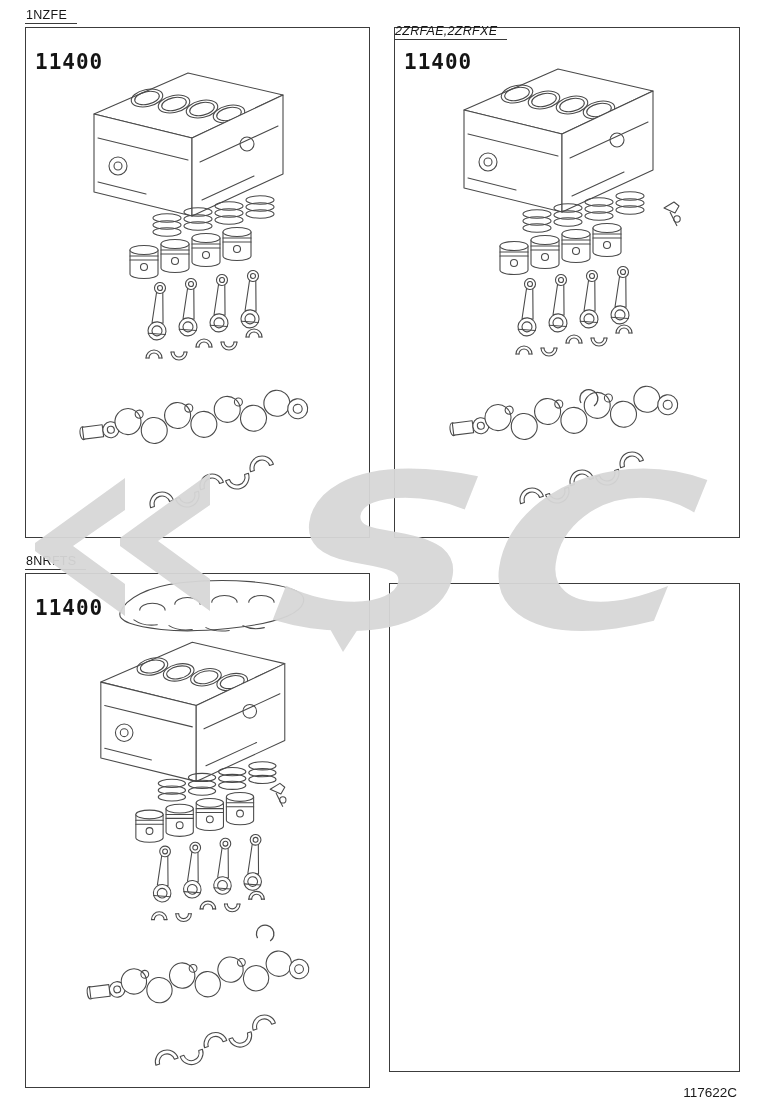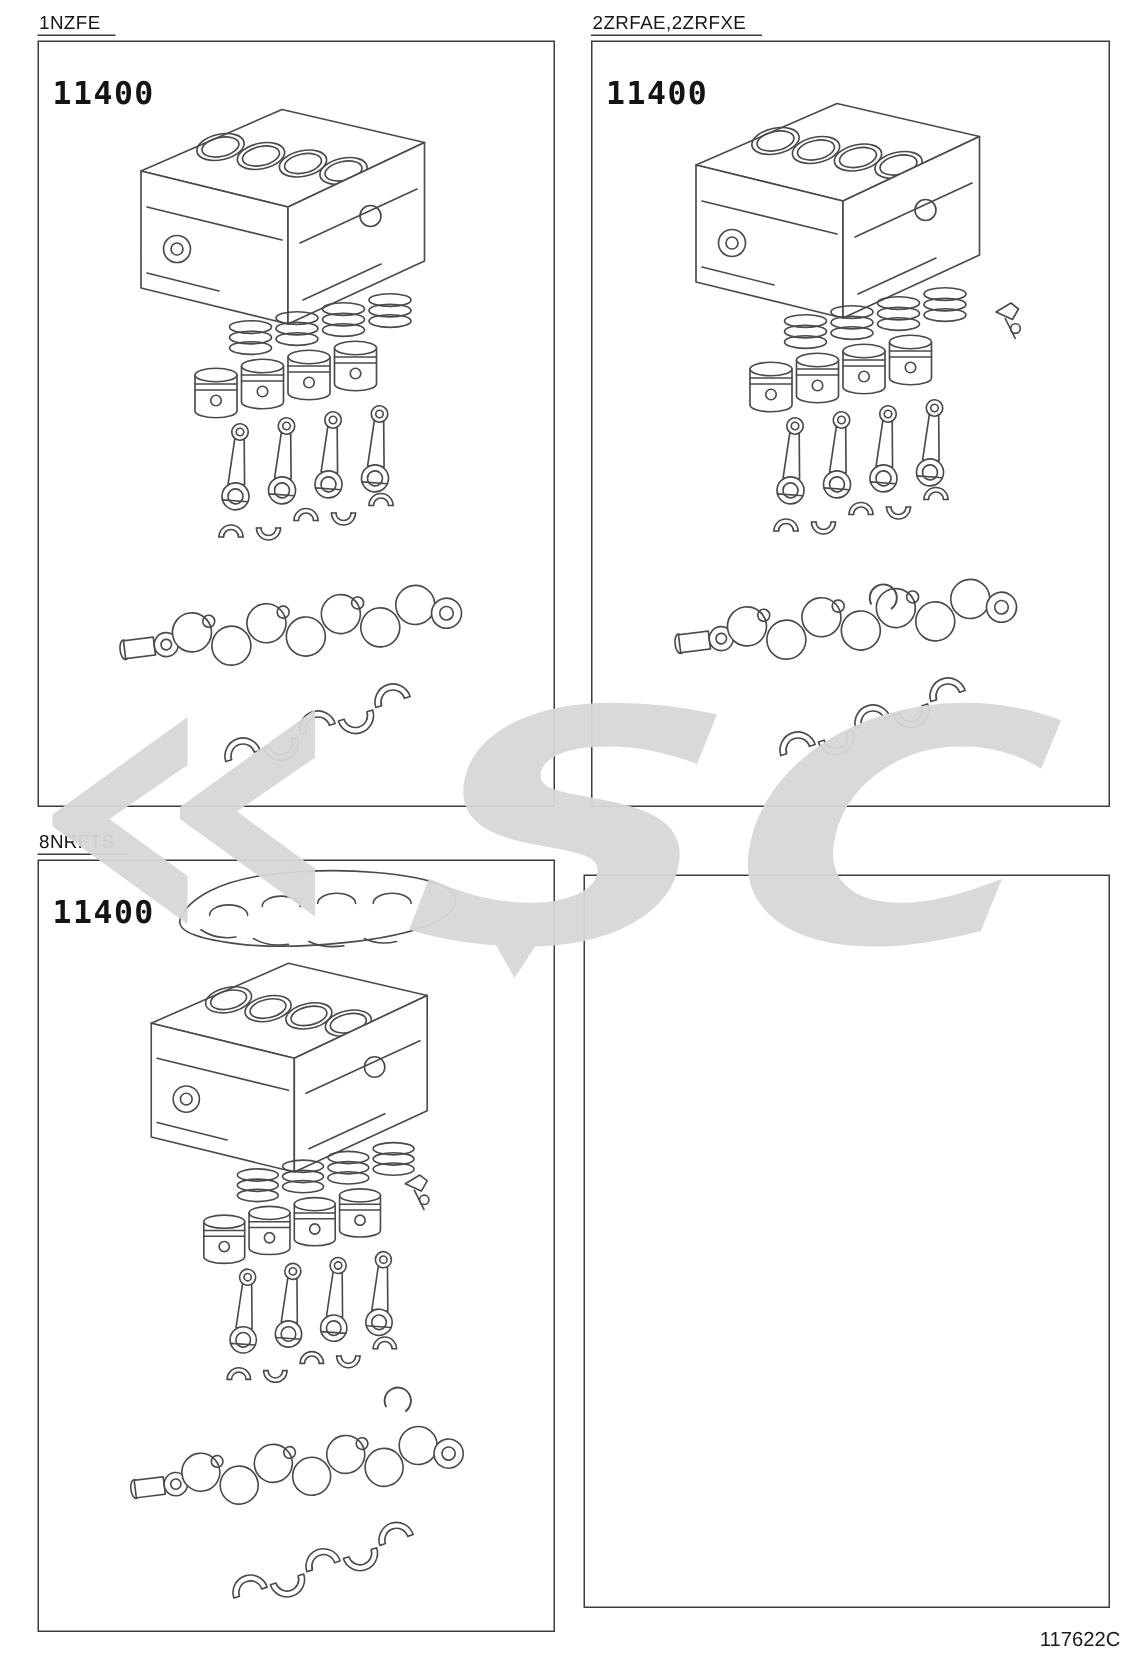--- a/index.html
+++ b/index.html
@@ -19,21 +19,21 @@
     position: absolute; z-index: 2;
     border: 1.2px solid #3c3c3c; background: #ffffff00;
   }
   .part-number {
     position: absolute; left: 9px; top: 22px;
     font-family: "DejaVu Sans Mono", monospace;
     font-weight: 700; font-size: 21px; letter-spacing: 1px; color: #141414;
   }
   .diagram { position: absolute; }
   .watermark { position: absolute; left: 25px; top: 438px; z-index: 5; pointer-events: none; opacity: 0.95; }
-  .footer-code { position: absolute; right: 13px; top: 1085px; font-size: 13.5px; z-index: 3; }
+  .footer-code { position: absolute; right: 23px; top: 1085px; font-size: 13.5px; z-index: 3; }
 </style>
 </head>
 <body>
 
 <div id="stage">
 
   <svg width="0" height="0" style="position:absolute" aria-hidden="true">
     <defs>
       <g id="engine-kit" stroke="#4a4a4a" stroke-width="1.1" fill="none" stroke-linejoin="round" stroke-linecap="round">
 
@@ -210,21 +210,21 @@
   </svg>
 
   <div class="panel-label" style="left:25px; top:8px;">1NZFE</div>
   <div class="box" style="left:25px; top:27px; width:345px; height:511px;">
     <div class="part-number">11400</div>
     <svg class="diagram" style="left:24px; top:32px;" width="300" height="470" viewBox="0 0 300 470">
       <use href="#engine-kit"></use>
     </svg>
   </div>
 
-  <div class="panel-label" style="left:394px; top:8px;">2ZRFAE,2ZRFXE</div>
+  <div class="panel-label" style="left:394px; top:24px;font-style:italic;">2ZRFAE,2ZRFXE</div>
   <div class="box" style="left:394px; top:27px; width:346px; height:511px;">
     <div class="part-number">11400</div>
     <svg class="diagram" style="left:25px; top:28px;" width="300" height="470" viewBox="0 0 300 470">
       <use href="#engine-kit"></use>
       <use href="#clip-bracket" transform="translate(244,152)"></use>
       <use href="#snap-ring" transform="translate(168,342)"></use>
     </svg>
   </div>
 
   <div class="panel-label" style="left:25px; top:554px;">8NRFTS</div>

